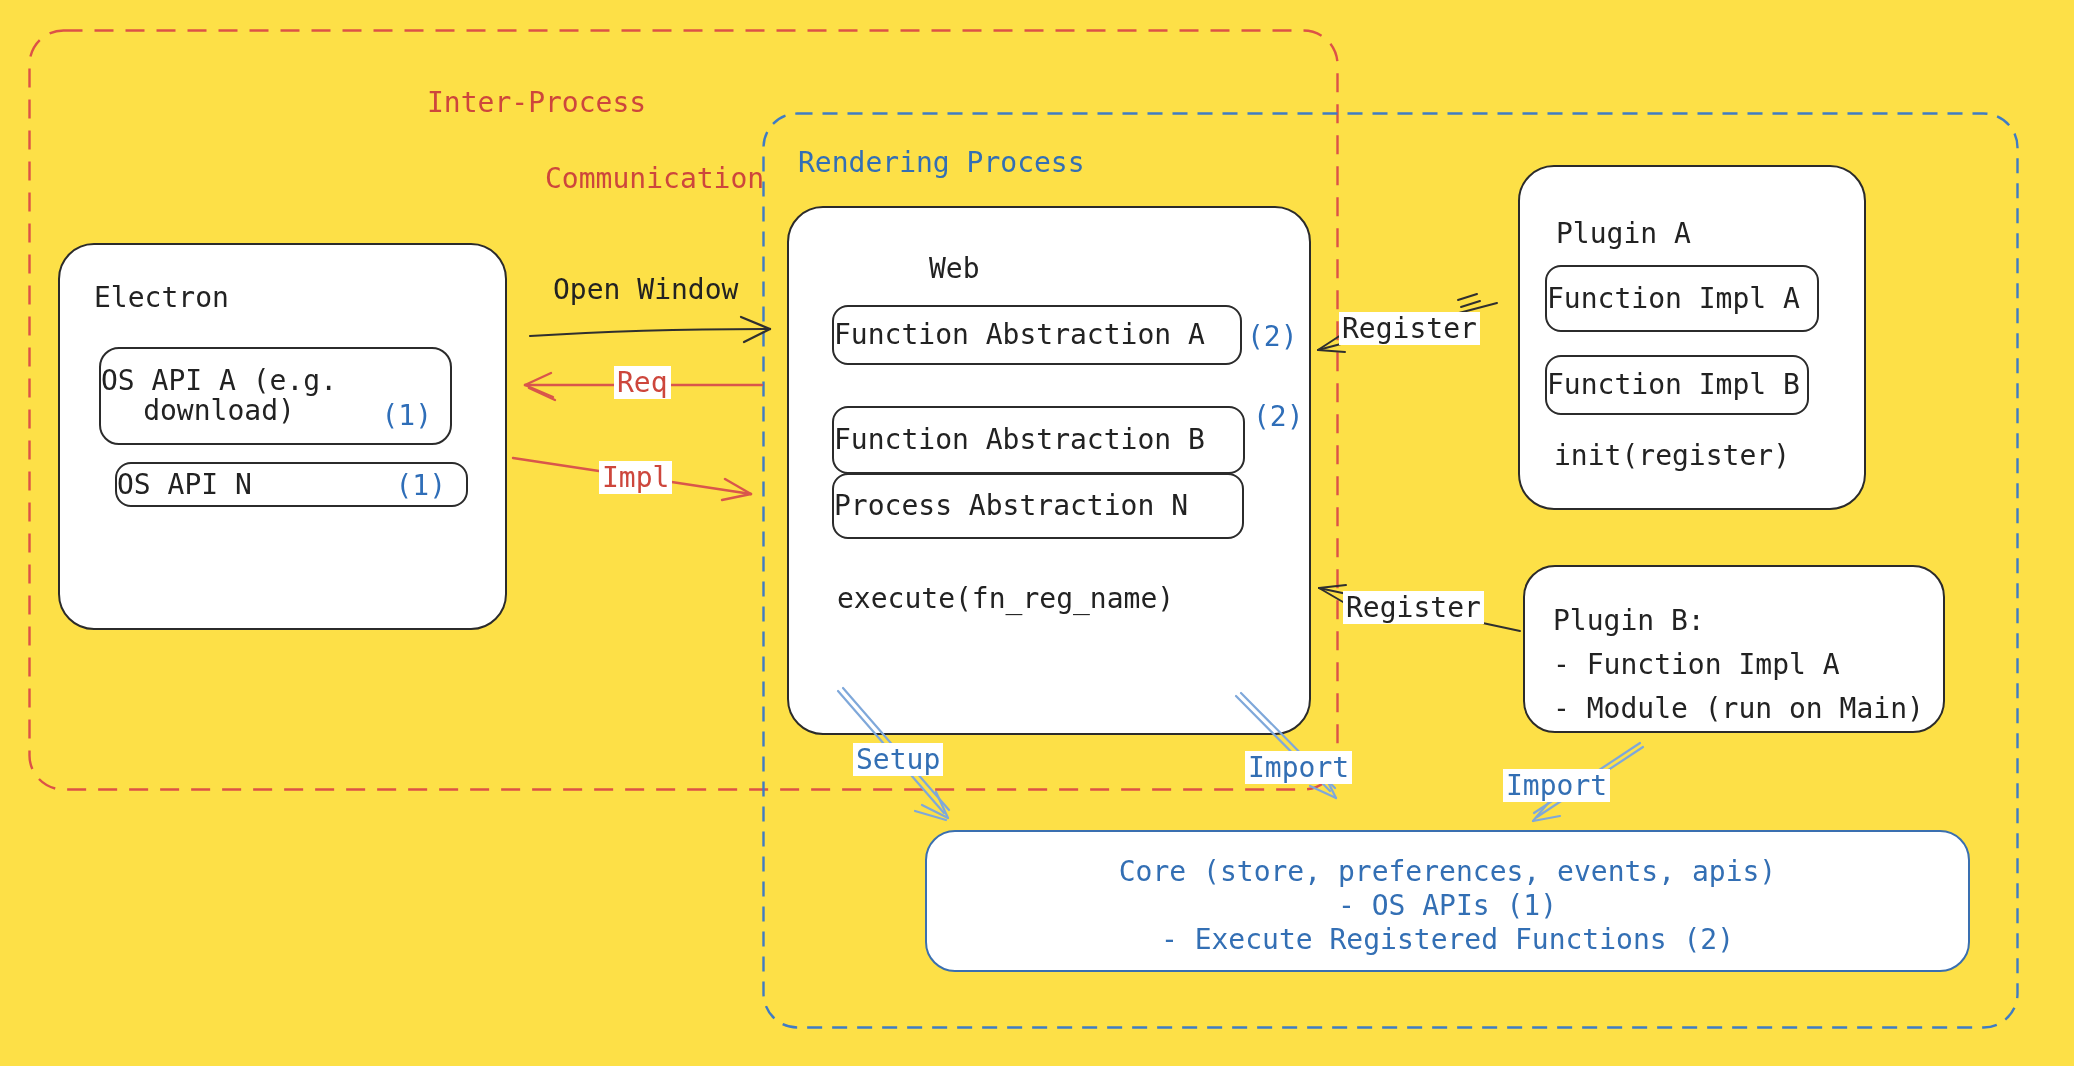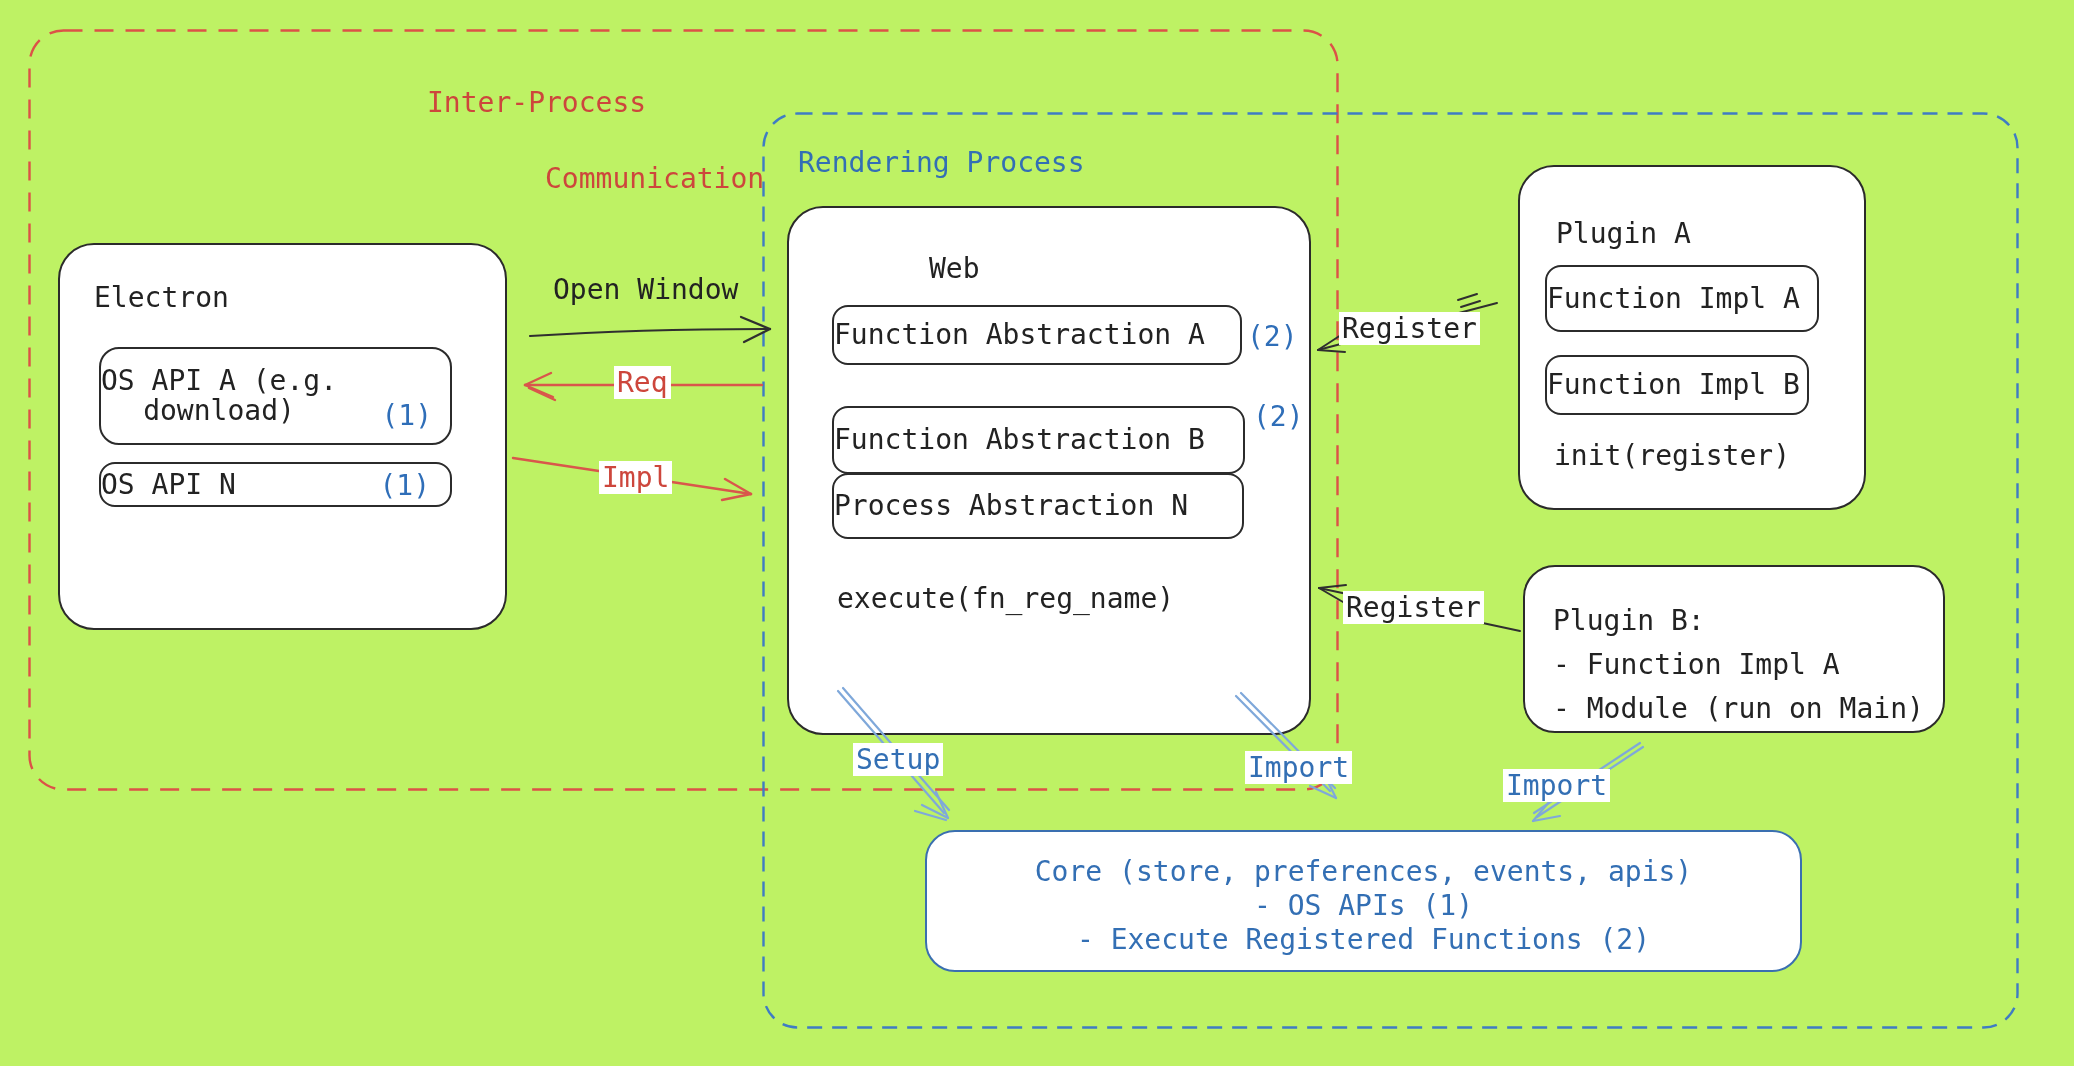--- a/index.html
+++ b/index.html
@@ -1,17 +1,17 @@
 <!DOCTYPE html>
 <html><head>
 <meta charset="utf-8">
 <style>
   html,body{margin:0;padding:0;background:#ffffff;}
   #canvas{
-    position:relative;width:2074px;height:1066px;background:#bef264;
+    position:relative;width:2074px;height:1066px;background:#fde047;
     font-family:"DejaVu Sans Mono", monospace;
     font-size:28px;color:#222;overflow:hidden;
   }
   svg.layer{position:absolute;left:0;top:0;width:2074px;height:1066px;pointer-events:none;}
   #bg-layer{z-index:0;}
   #arrow-layer{z-index:2;}
   .box{
     position:absolute;border:2.4px solid #2b2b2b;border-radius:36px;
     background:#ffffff;z-index:1;box-sizing:border-box;
   }
@@ -21,21 +21,21 @@
     box-sizing:border-box;text-align:center;line-height:30px;
   }
   .boxtitle{position:absolute;white-space:pre;}
   .lbl{position:absolute;white-space:pre;z-index:3;}
   .lbl.bg{background:#ffffff;padding:0 3px;}
   .red{color:#cd463c;}
   .blue{color:#336fb4;}
   .num{color:#2f6eb8;}
   .badge{position:absolute;white-space:pre;}
   #core-box{
-    position:absolute;left:925px;top:830px;width:877px;height:142px;
+    position:absolute;left:925px;top:830px;width:1045px;height:142px;
     border:2.2px solid #3a6fb0;border-radius:30px;background:#fff;z-index:1;
     box-sizing:border-box;text-align:center;color:#336fb4;
     padding-top:23px;line-height:34px;
   }
   #plugin-b-box{padding:32px 0 0 28px;line-height:44px;box-sizing:border-box;}
 </style>
 </head>
 <body>
 
 <div id="canvas">
@@ -49,21 +49,21 @@
        <span>Communication</span></div>
 
   <div class="lbl blue" style="left:798px;top:146px;">Rendering Process</div>
 
   <div class="box" style="left:58px;top:243px;width:449px;height:387px;">
     <div class="boxtitle" style="left:34px;top:36px;">Electron</div>
     <div class="subbox" style="left:39px;top:102px;width:353px;height:98px;border-radius:20px;">
       <div><span>OS API A (e.g.</span><br><span>download)</span></div>
       <span class="badge num" style="right:18px;top:52px;">(1)</span>
     </div>
-    <div class="subbox" style="left:39px;top:217px;width:353px;height:45px;">
+    <div class="subbox" style="left:55px;top:217px;width:353px;height:45px;">
       <span>OS API N</span>
       <span class="badge num" style="right:20px;top:7px;">(1)</span>
     </div>
   </div>
 
   <div class="box" style="left:787px;top:206px;width:524px;height:529px;">
     <div class="boxtitle" style="left:140px;top:44px;">Web</div>
     <div class="subbox" style="left:43px;top:97px;width:410px;height:60px;">
       <span>Function Abstraction A</span>
     </div>

